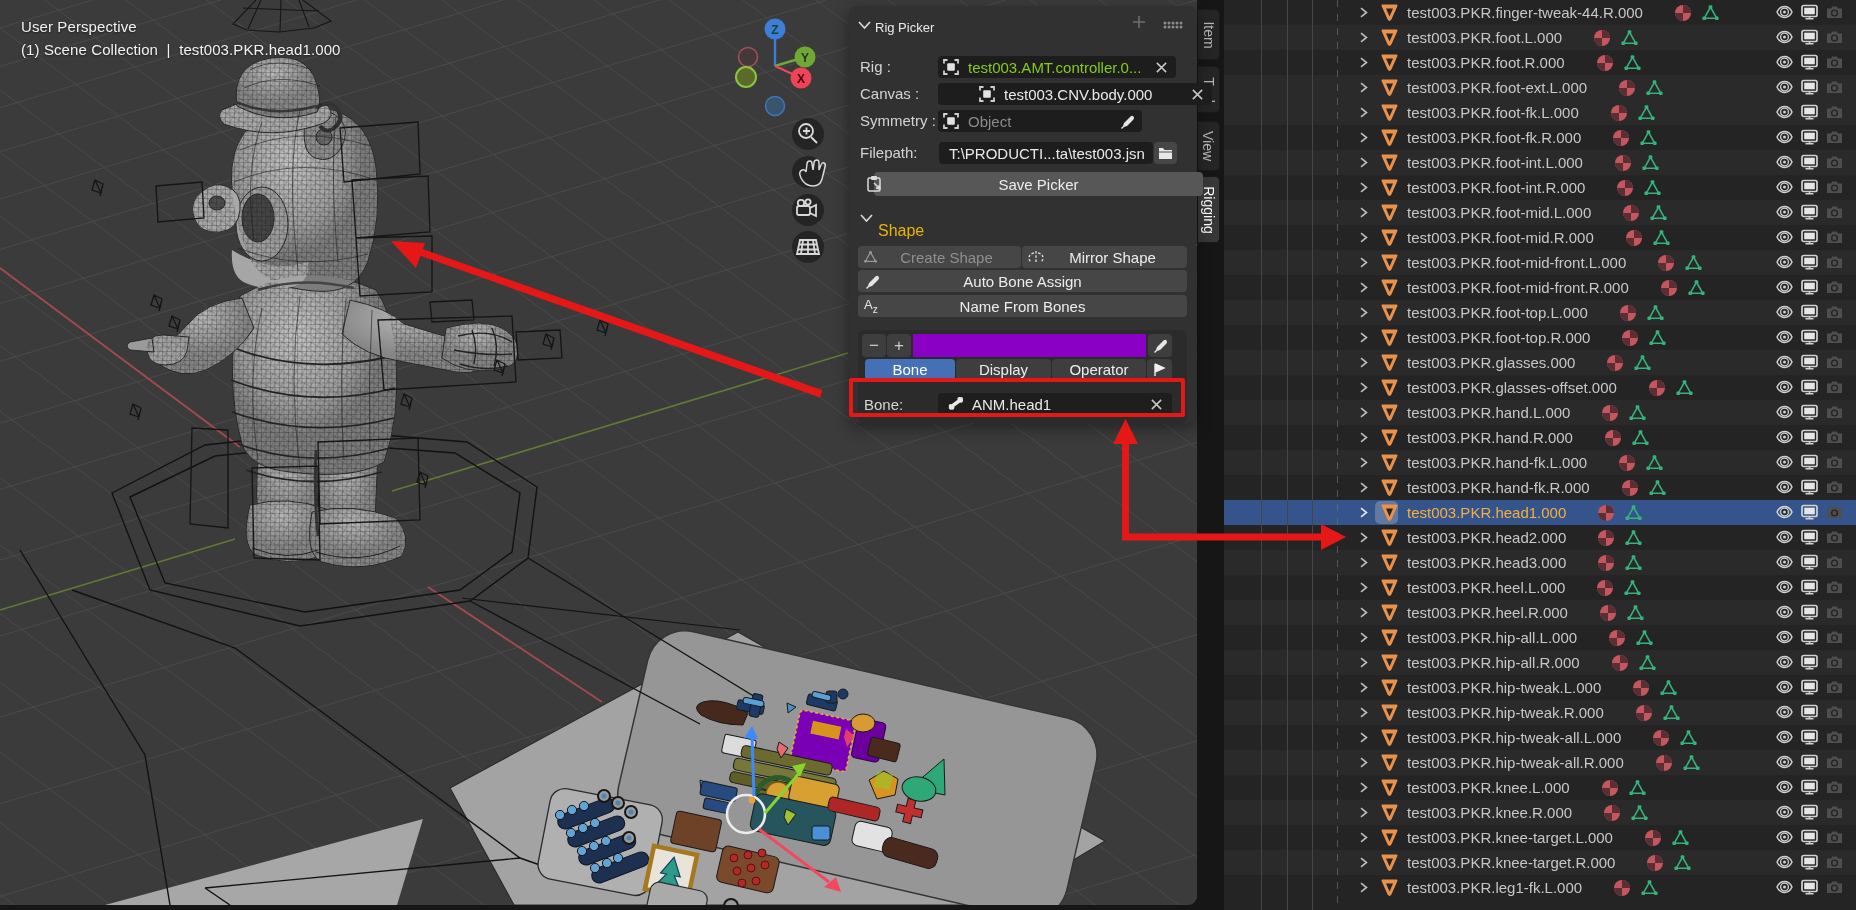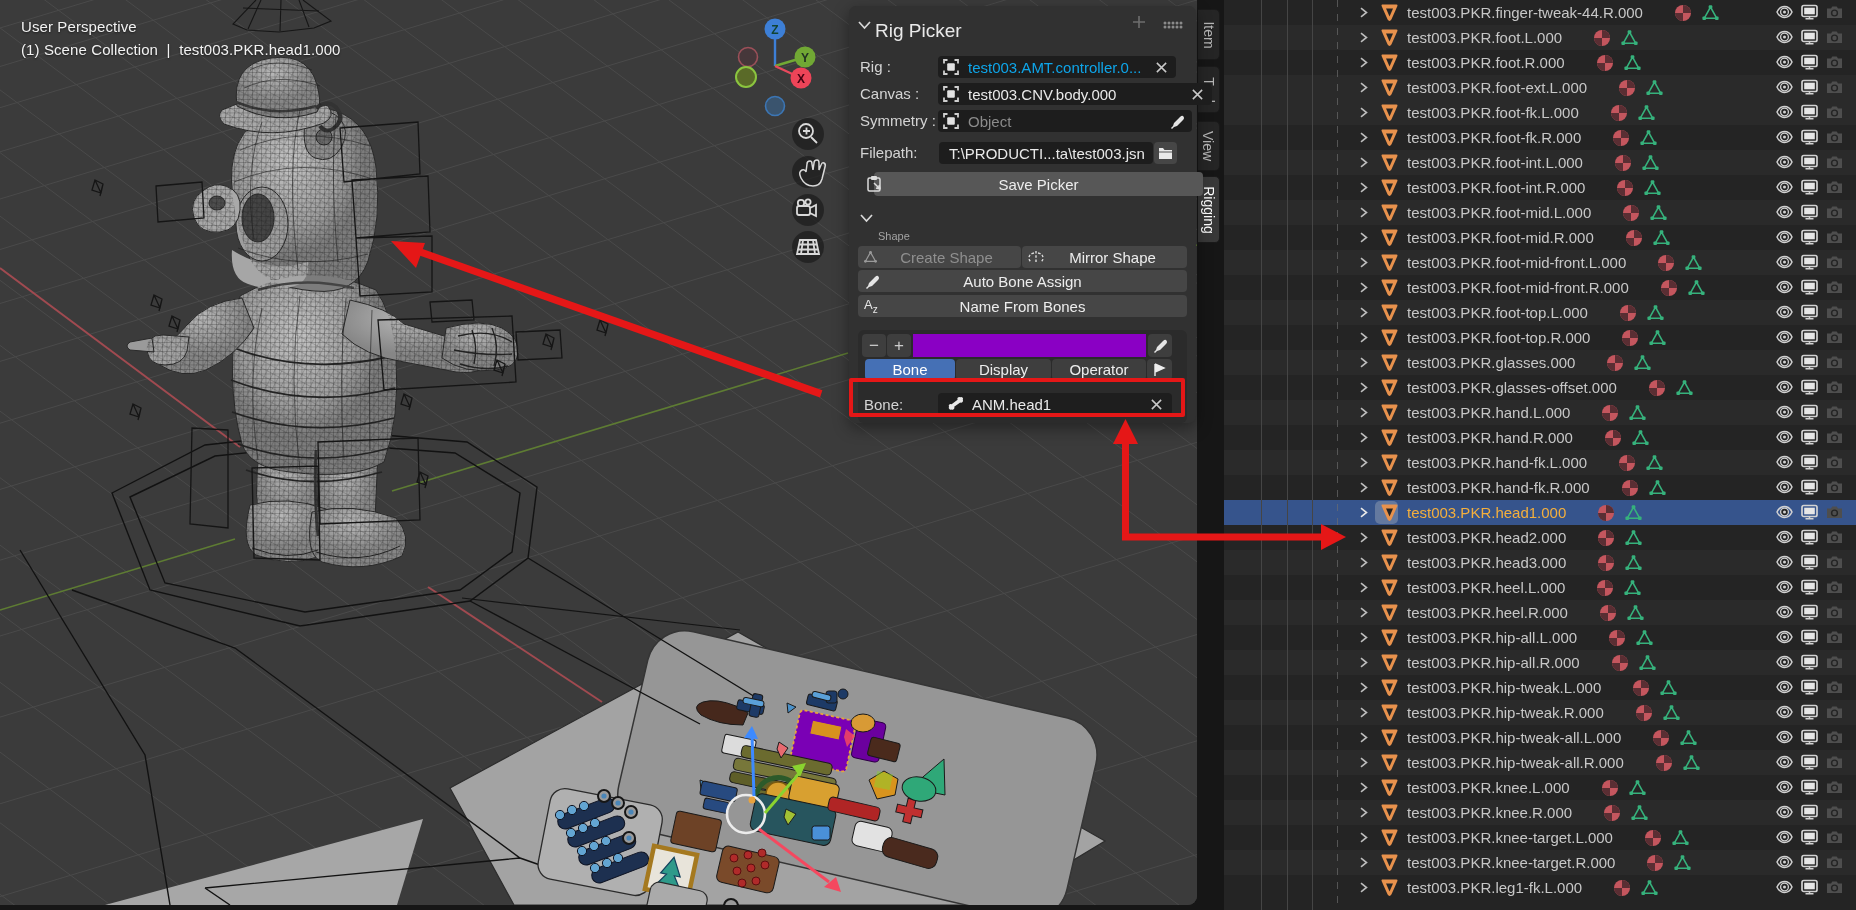--- a/index.html
+++ b/index.html
@@ -1288,46 +1288,46 @@
         <circle cx="324" cy="17" r="1.5" fill="#8a8a8a"></circle>
         <circle cx="328" cy="17" r="1.5" fill="#8a8a8a"></circle>
         <circle cx="332" cy="17" r="1.5" fill="#8a8a8a"></circle>
         <circle cx="316" cy="21" r="1.5" fill="#8a8a8a"></circle>
         <circle cx="320" cy="21" r="1.5" fill="#8a8a8a"></circle>
         <circle cx="324" cy="21" r="1.5" fill="#8a8a8a"></circle>
         <circle cx="328" cy="21" r="1.5" fill="#8a8a8a"></circle>
         <circle cx="332" cy="21" r="1.5" fill="#8a8a8a"></circle>
 <path d="M12 209 l5.5 6 5.5 -6" fill="none" stroke="#d8d8d8" stroke-width="1.7"></path>
 </svg>
-<span style="position:absolute;left:26px;top:14px;font-size:19px;color:#e9e9e9">Rig Picker</span>
-<span style="position:absolute;left:29px;top:224px;font-size:11px;color:#a3a3a3">Shape</span>
+<span style="position:absolute;left:26px;top:14px;font-size:13px;color:#e9e9e9">Rig Picker</span>
+<span style="position:absolute;left:29px;top:216px;font-size:16px;color:#eab308">Shape</span>
 <span class="plabel" style="top:52px">Rig :</span>
 <div class="pfield" style="left:89px;top:50px;width:238px;">
         <svg width="16" height="16" viewBox="0 0 16 16" style="margin-left:5px">
           <path d="M1 4.5 V1 h3.5 M11.5 1 H15 v3.5 M15 11.5 V15 h-3.5 M4.5 15 H1 v-3.5" fill="none" stroke="#cfcfcf" stroke-width="1.8"></path>
           <rect x="4.2" y="4.2" width="7.6" height="7.6" rx="1" fill="#e2e2e2"></rect>
         </svg>
-        <span style="margin-left:9px;color:#0ea5e9">test003.AMT.controller.0...</span>
+        <span style="margin-left:9px;color:#84cc16">test003.AMT.controller.0...</span>
         <svg width="13" height="13" viewBox="0 0 14 14" style="position:absolute;right:8px;top:5px">
           <path d="M2 2 L12 12 M12 2 L2 12" stroke="#c9c9c9" stroke-width="1.6"></path>
         </svg>
       </div>
 <span class="plabel" style="top:79px">Canvas :</span>
-<div class="pfield" style="left:89px;top:77px;width:274px;">
+<div class="pfield" style="left:89px;top:77px;width:274px;padding-left:36px;">
         <svg width="16" height="16" viewBox="0 0 16 16" style="margin-left:5px">
           <path d="M1 4.5 V1 h3.5 M11.5 1 H15 v3.5 M15 11.5 V15 h-3.5 M4.5 15 H1 v-3.5" fill="none" stroke="#cfcfcf" stroke-width="1.8"></path>
           <rect x="4.2" y="4.2" width="7.6" height="7.6" rx="1" fill="#e2e2e2"></rect>
         </svg>
         <span style="margin-left:9px;color:#e9e9e9">test003.CNV.body.000</span>
         <svg width="13" height="13" viewBox="0 0 14 14" style="position:absolute;right:8px;top:5px">
           <path d="M2 2 L12 12 M12 2 L2 12" stroke="#c9c9c9" stroke-width="1.6"></path>
         </svg>
       </div>
 <span class="plabel" style="top:106px">Symmetry :</span>
-<div class="pfield" style="left:89px;top:104px;width:254px;">
+<div class="pfield" style="left:89px;top:104px;width:204px;">
         <svg width="16" height="16" viewBox="0 0 16 16" style="margin-left:5px">
           <path d="M1 4.5 V1 h3.5 M11.5 1 H15 v3.5 M15 11.5 V15 h-3.5 M4.5 15 H1 v-3.5" fill="none" stroke="#cfcfcf" stroke-width="1.8"></path>
           <rect x="4.2" y="4.2" width="7.6" height="7.6" rx="1" fill="#e2e2e2"></rect>
         </svg>
         <span style="margin-left:9px;color:#8b8b8b">Object</span>
         <svg width="15" height="15" viewBox="0 0 15 15" style="position:absolute;right:7px;top:4px">
           <path d="M13 2 q2 2 0 4 l-6 6 -3 1 -2 2 -1 -1 2 -2 1 -3 6 -6 q2 -2 3 -1z" fill="#e5e5e5"></path>
         </svg>
       </div>
 <span class="plabel" style="top:138px">Filepath:</span>

